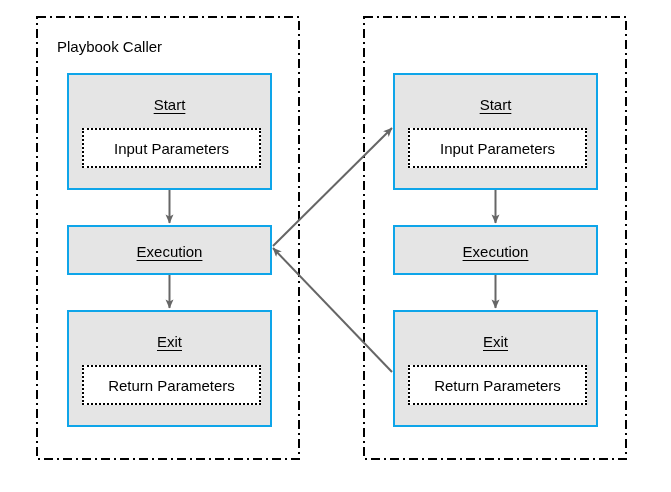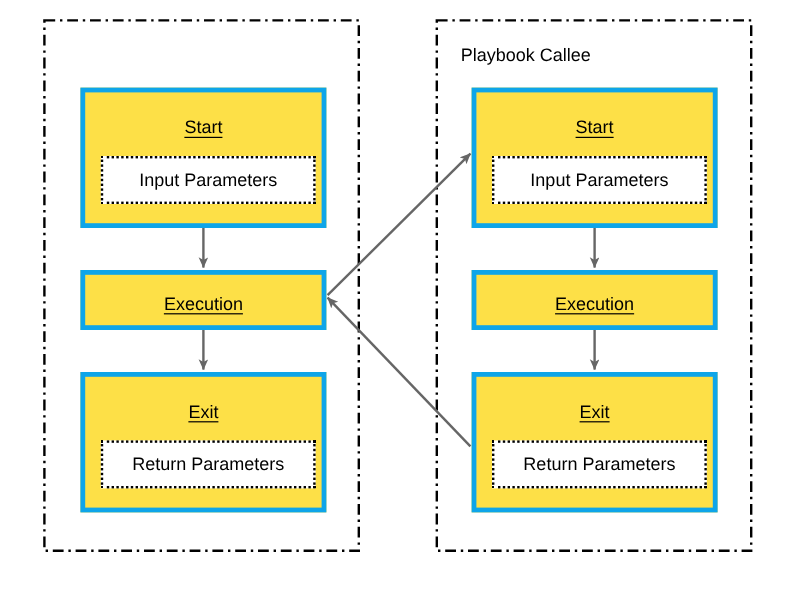--- a/index.html
+++ b/index.html
@@ -36,22 +36,22 @@
     position: absolute;
     font-size: 15px;
     color: #000000;
     white-space: nowrap;
     line-height: 1;
   }
   
   .node {
     position: absolute;
     box-sizing: border-box;
-    border: 4px solid #0ea5e9;
-    background: #fde047;
+    border: 2px solid #0ea5e9;
+    background: #e5e5e5;
   }
   .node-title {
     position: absolute;
     left: 0;
     right: 0;
     text-align: center;
     font-size: 15px;
     color: #000000;
     text-decoration: underline;
     text-underline-offset: 3px;
@@ -87,20 +87,21 @@
 </head>
 <body>
 
 <div id="canvas">
 
   <div class="panel" style="left:36px; top:16px; width:264px; height:444px; border:none;">
     <svg class="panel-svg" width="264" height="444">
       <rect x="1" y="1" width="262" height="442" fill="none" stroke="#000000" stroke-width="2" stroke-dasharray="9 4 2 4" stroke-linecap="butt"></rect>
     </svg>
   </div>
+  <div class="panel-title" style="left:57px; top:39px;">Playbook Caller</div>
 
   <div class="node" style="left:67px; top:73px; width:205px; height:117px;">
     <div class="node-title" style="top:22px;">Start</div>
     <div class="param-box" style="left:13px; top:53px; width:179px; height:40px;">
       <span class="param-label">Input Parameters</span>
     </div>
   </div>
 
   <div class="node" style="left:67px; top:225px; width:205px; height:50px;">
     <div class="node-title" style="top:17px;">Execution</div>
@@ -111,21 +112,20 @@
     <div class="param-box" style="left:13px; top:53px; width:179px; height:40px;">
       <span class="param-label">Return Parameters</span>
     </div>
   </div>
 
   <div class="panel" style="left:363px; top:16px; width:264px; height:444px; border:none;">
     <svg class="panel-svg" width="264" height="444">
       <rect x="1" y="1" width="262" height="442" fill="none" stroke="#000000" stroke-width="2" stroke-dasharray="9 4 2 4" stroke-linecap="butt"></rect>
     </svg>
   </div>
-  <div class="panel-title" style="left:384px; top:39px;">Playbook Callee</div>
 
   <div class="node" style="left:393px; top:73px; width:205px; height:117px;">
     <div class="node-title" style="top:22px;">Start</div>
     <div class="param-box" style="left:13px; top:53px; width:179px; height:40px;">
       <span class="param-label">Input Parameters</span>
     </div>
   </div>
 
   <div class="node" style="left:393px; top:225px; width:205px; height:50px;">
     <div class="node-title" style="top:17px;">Execution</div>

